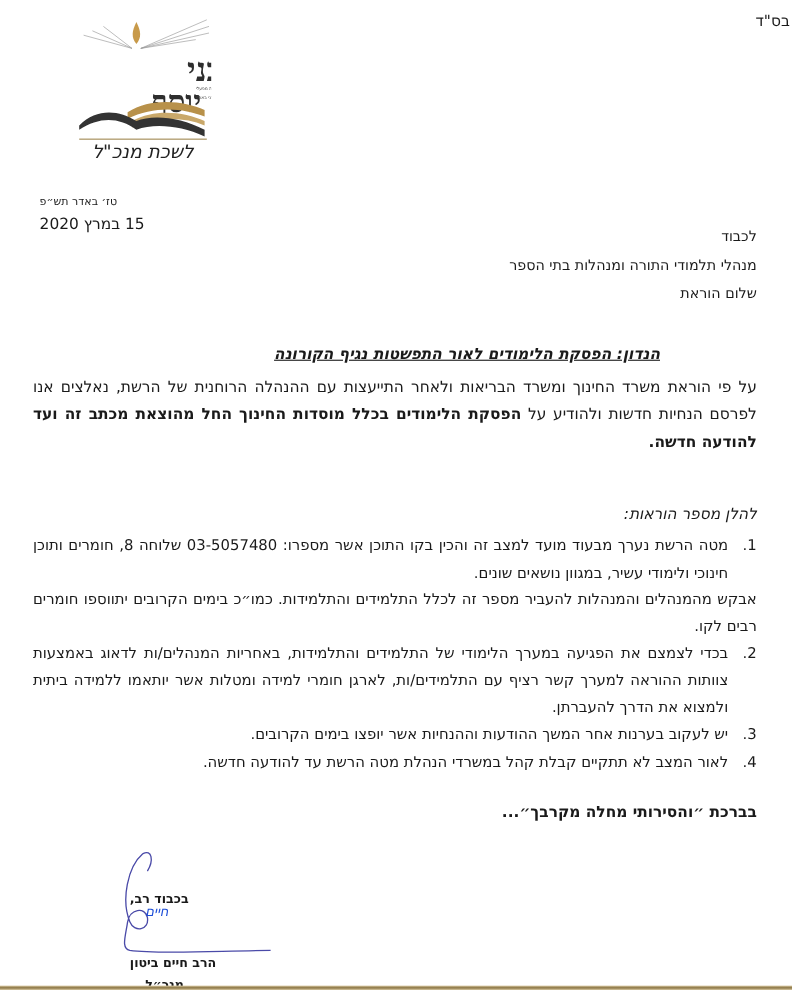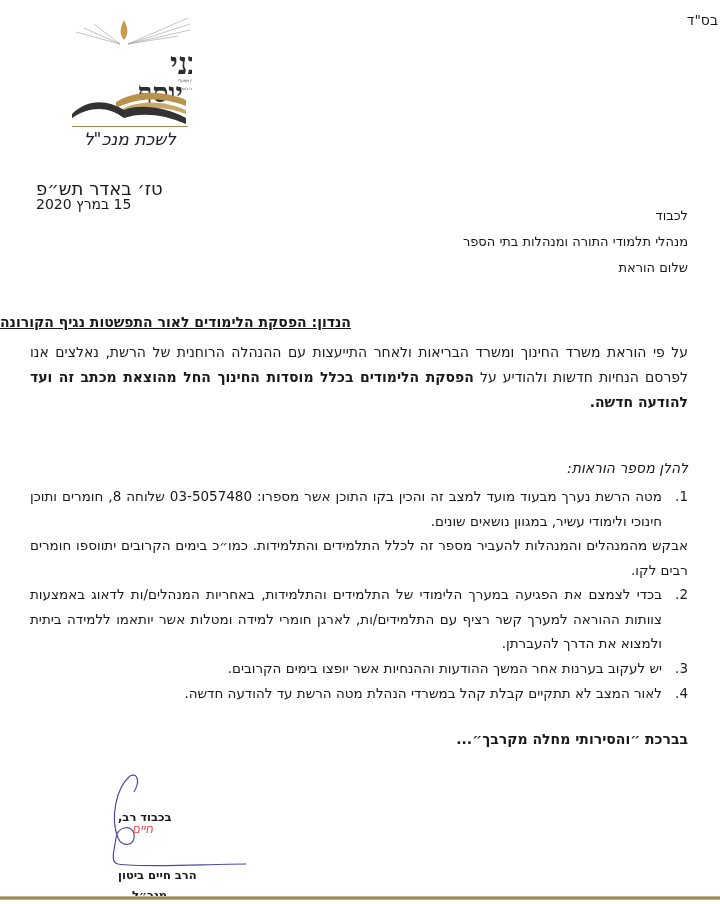--- a/index.html
+++ b/index.html
@@ -5,34 +5,34 @@
   html, body { margin: 0; padding: 0; }
   body {
     width: 720px; height: 904px; background: #ffffff; position: relative; overflow: hidden;
     font-family: "DejaVu Sans", "Liberation Sans", sans-serif; color: #1a1a1a;
   }
   .abs { position: absolute; }
   .bsd { top: 12px; right: 2px; font-size: 14px; }
   .logo { left: 68px; top: 14px; width: 124px; height: 116px; }
   .logo-rule { left: 72px; top: 126px; width: 116px; height: 1px; background: #a08850; }
   .logo-sub { left: 68px; top: 129px; width: 124px; text-align: center; font-size: 17px; font-style: italic; color: #222; }
-  .date-heb { left: 36px; top: 178px; font-size: 18px; direction: rtl; }
+  .date-heb { left: 36px; top: 178px; font-size: 10px; direction: rtl; }
   .date-greg { left: 36px; top: 196px; font-size: 14px; direction: rtl; }
   .addr { right: 32px; font-size: 13px; }
-  .subject { right: 0; left: 0; top: 314px; text-align: left; font-size: 14px; font-weight: bold; }
+  .subject { right: 0; left: 0; top: 314px; text-align: right; font-size: 14px; font-weight: bold; font-style: italic; }
   .subject span { text-decoration: underline; padding-right: 120px; }
   .para { right: 32px; left: 30px; font-size: 14px; line-height: 25px; text-align: justify; }
   .para b { font-weight: bold; }
   .list-intro { right: 32px; top: 460px; font-size: 14px; font-style: italic; }
   .li { right: 32px; left: 30px; font-size: 13.5px; line-height: 24.5px; display: flex; }
   .li .num { width: 26px; flex: 0 0 26px; text-align: right; }
   .li .txt { flex: 1; text-align: justify; }
   .blessing { right: 32px; top: 731px; font-size: 14px; font-weight: bold; text-align: center; }
   .sig-line { left: 118px; font-size: 11.5px; font-weight: bold; margin-top: 16px; }
-  .sig-hand { left: 132px; top: 822px; font-size: 12px; font-style: italic; color: #ef4444; }
+  .sig-hand { left: 132px; top: 822px; font-size: 12px; font-style: italic; color: #1d4ed8; }
   .signature { left: 96px; top: 768px; width: 160px; height: 110px; }
   .footer-rule { left: 0; top: 896px; width: 720px; height: 4px;
     background: linear-gradient(#d9c9a3, #8a7543 50%, #d9c9a3); }
 </style>
 </head>
 <body>
 
 <div class="abs bsd">בס"ד</div>
 
 <div class="abs logo">

